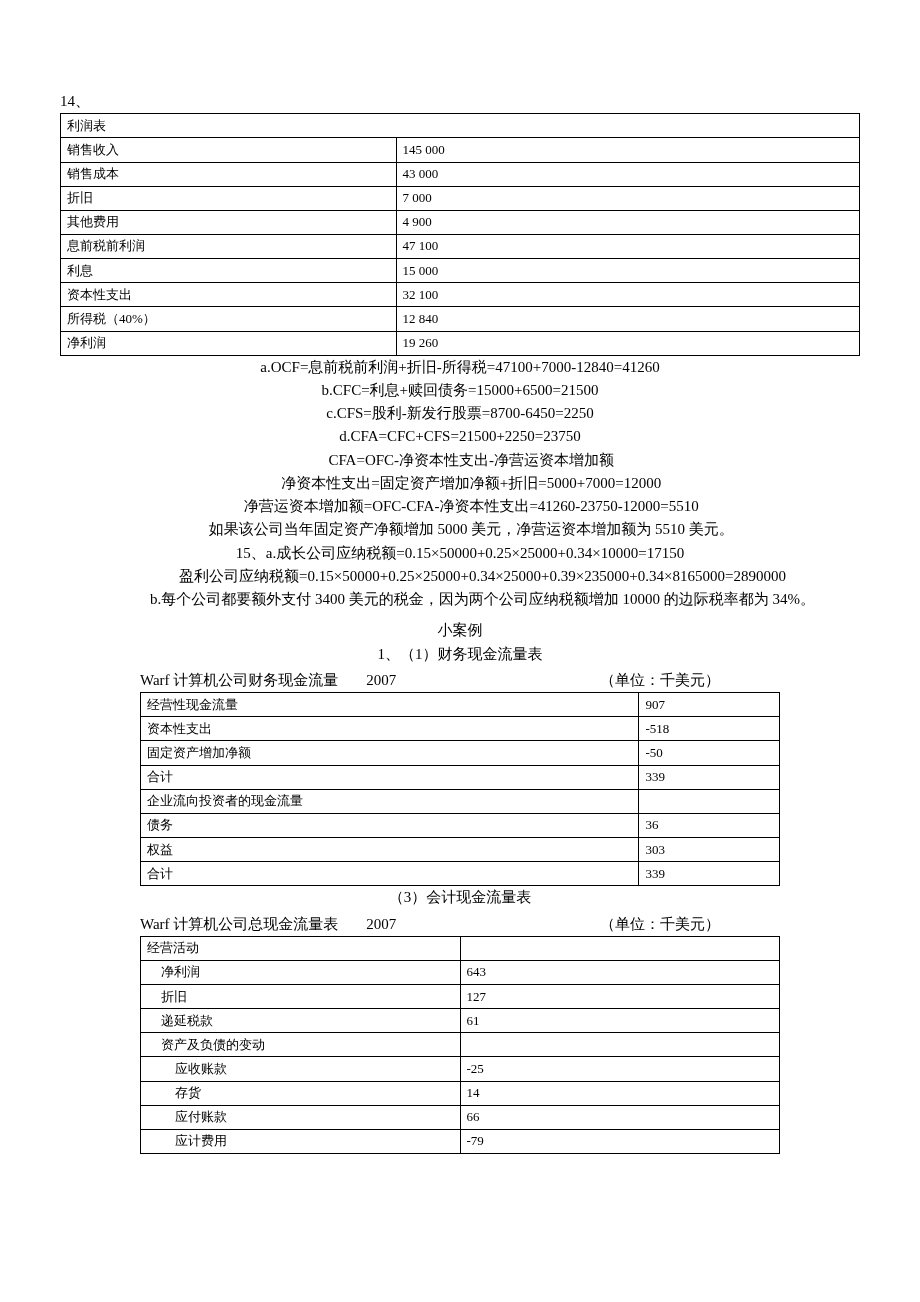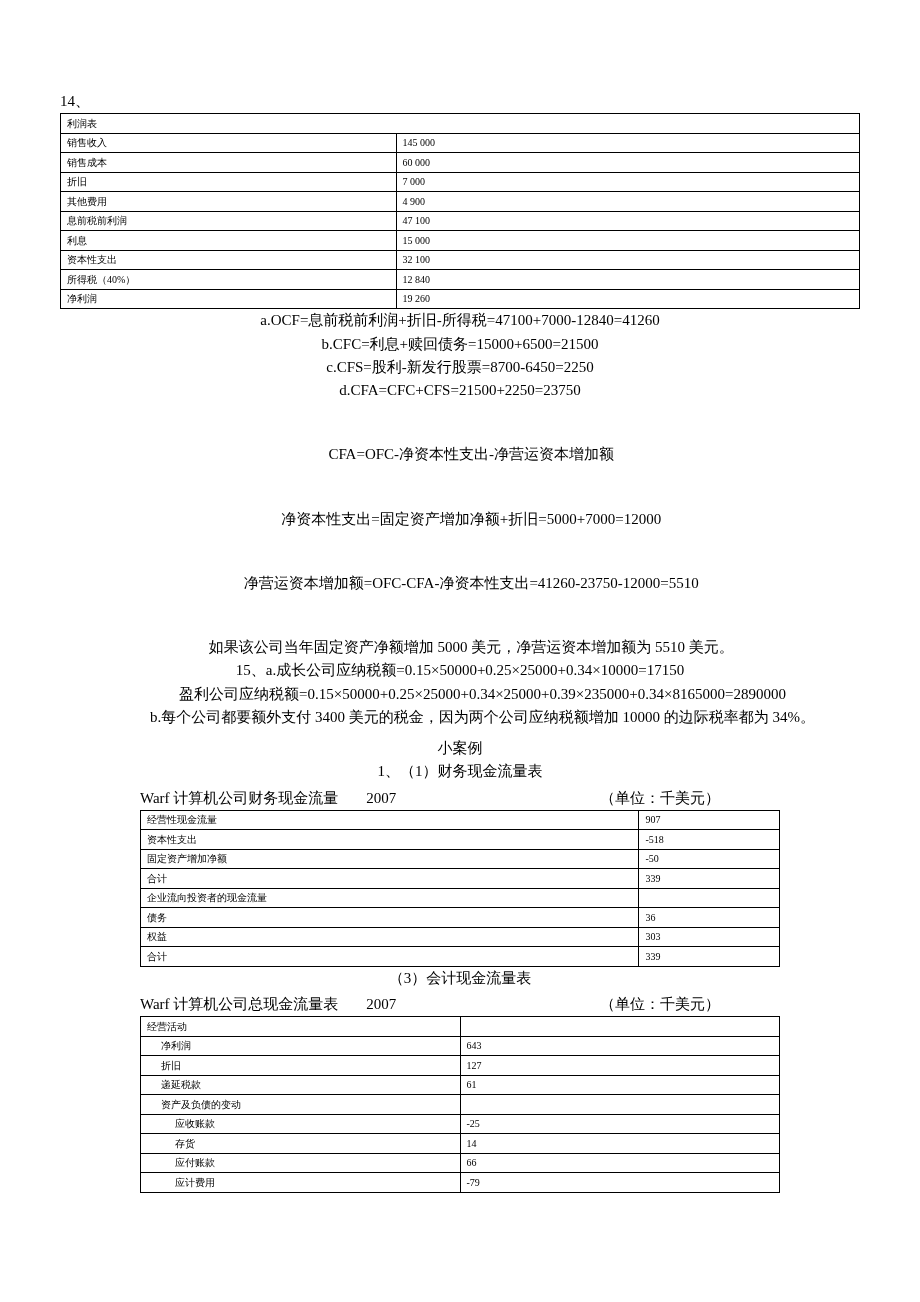--- a/index.html
+++ b/index.html
@@ -18,31 +18,31 @@
     border-collapse: collapse;
     width: 100%;
     margin: 0;
   }
   table.full { width: 800px; }
   table.indent { width: 640px; margin-left: 80px; }
   td {
     border: 1px solid #000;
     padding: 1.5px 6px;
     vertical-align: middle;
-    font-size: 10px;
+    font-size: 13px;
   }
   .title-row td { text-align: left; }
   .two-col td:first-child { width: 42%; }
   .two-col td:last-child { width: 58%; }
   .cf-table td:first-child { width: 78%; }
   .cf-table td:last-child { width: 22%; }
   .op-table td:first-child { width: 50%; }
   .op-table td:last-child { width: 50%; }
   .text-block { margin: 0; text-align: center; }
-  .indent1 { padding-left: 1.5em; margin-top: 41px; }
+  .indent1 { padding-left: 1.5em; }
   .indent2 { padding-left: 3em; }
   .table-caption {
     text-align: left;
     margin-left: 80px;
     margin-top: 3px;
     width: 640px;
   }
   .caption-inner { display: inline-block; }
   .caption-spacer { display: inline-block; width: 28px; }
   .caption-right { float: right; margin-right: 60px; }
@@ -61,21 +61,21 @@
         <td colspan="2">利润表</td>
       </tr>
   </tbody>
     <tbody id="income-rows">
       <tr>
         <td>销售收入</td>
         <td>145 000</td>
       </tr>
       <tr>
         <td>销售成本</td>
-        <td>60 000</td>
+        <td>43 000</td>
       </tr>
       <tr>
         <td>折旧</td>
         <td>7 000</td>
       </tr>
       <tr>
         <td>其他费用</td>
         <td>4 900</td>
       </tr>
       <tr>

